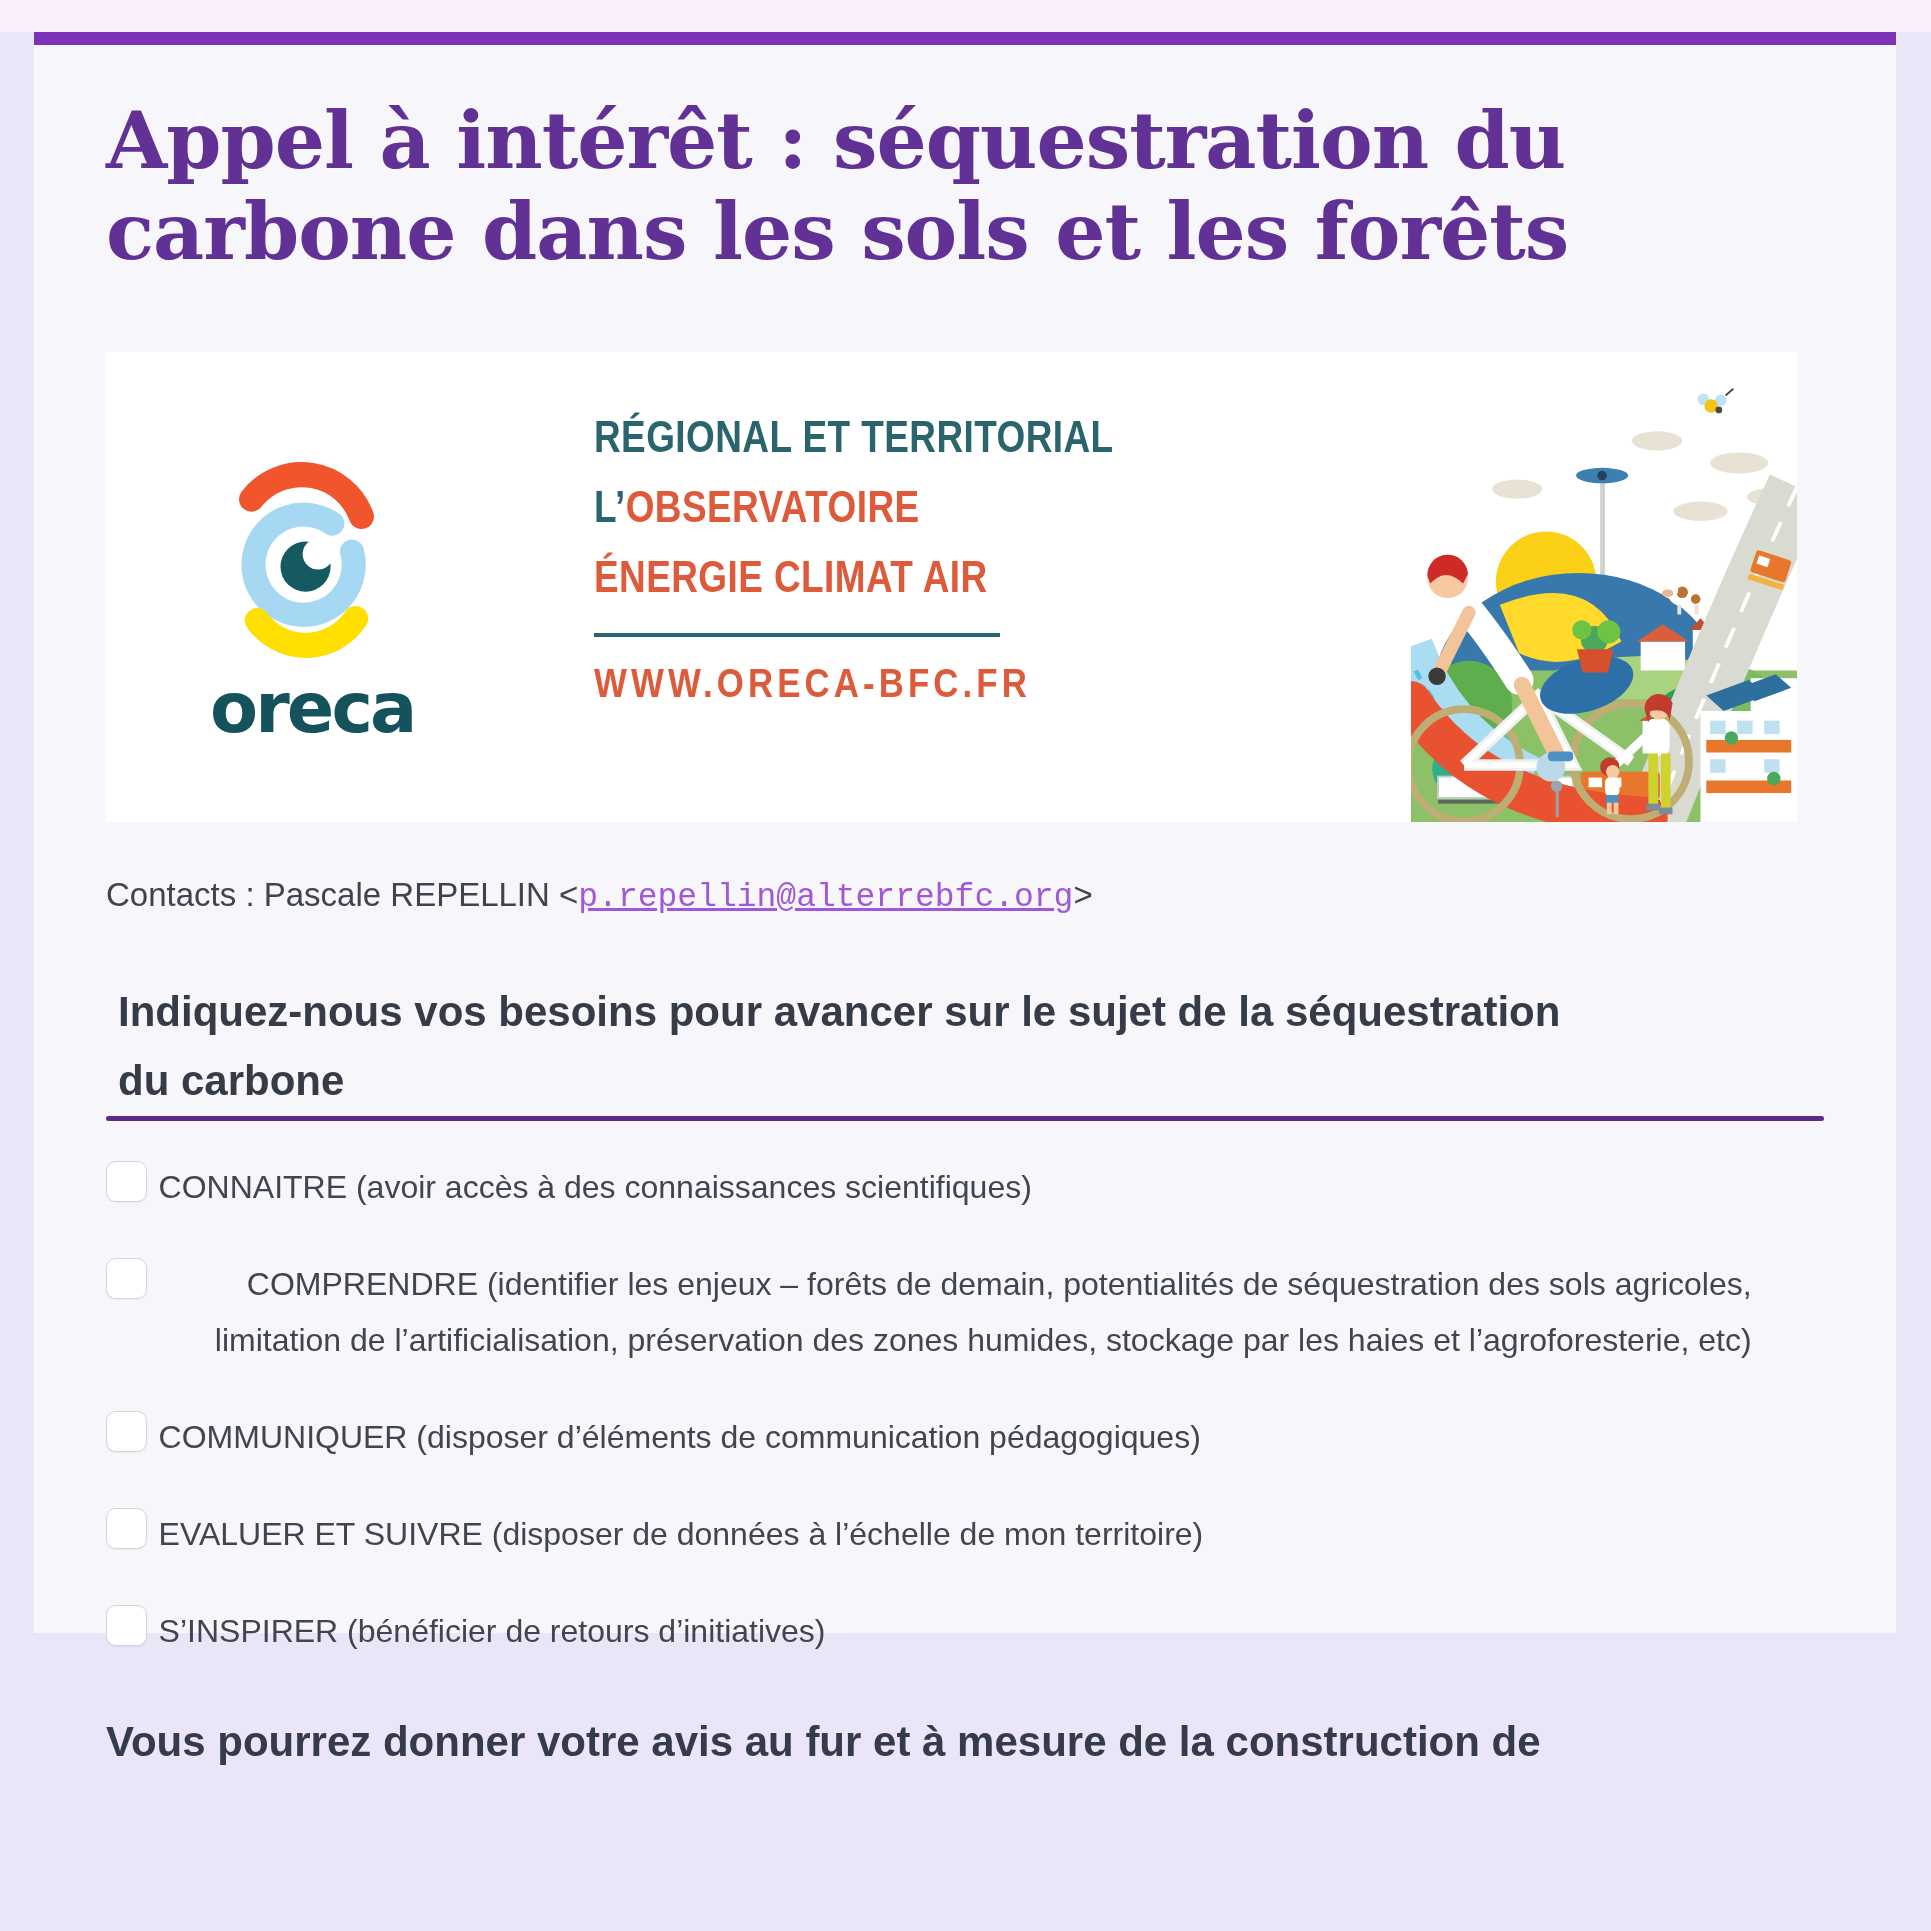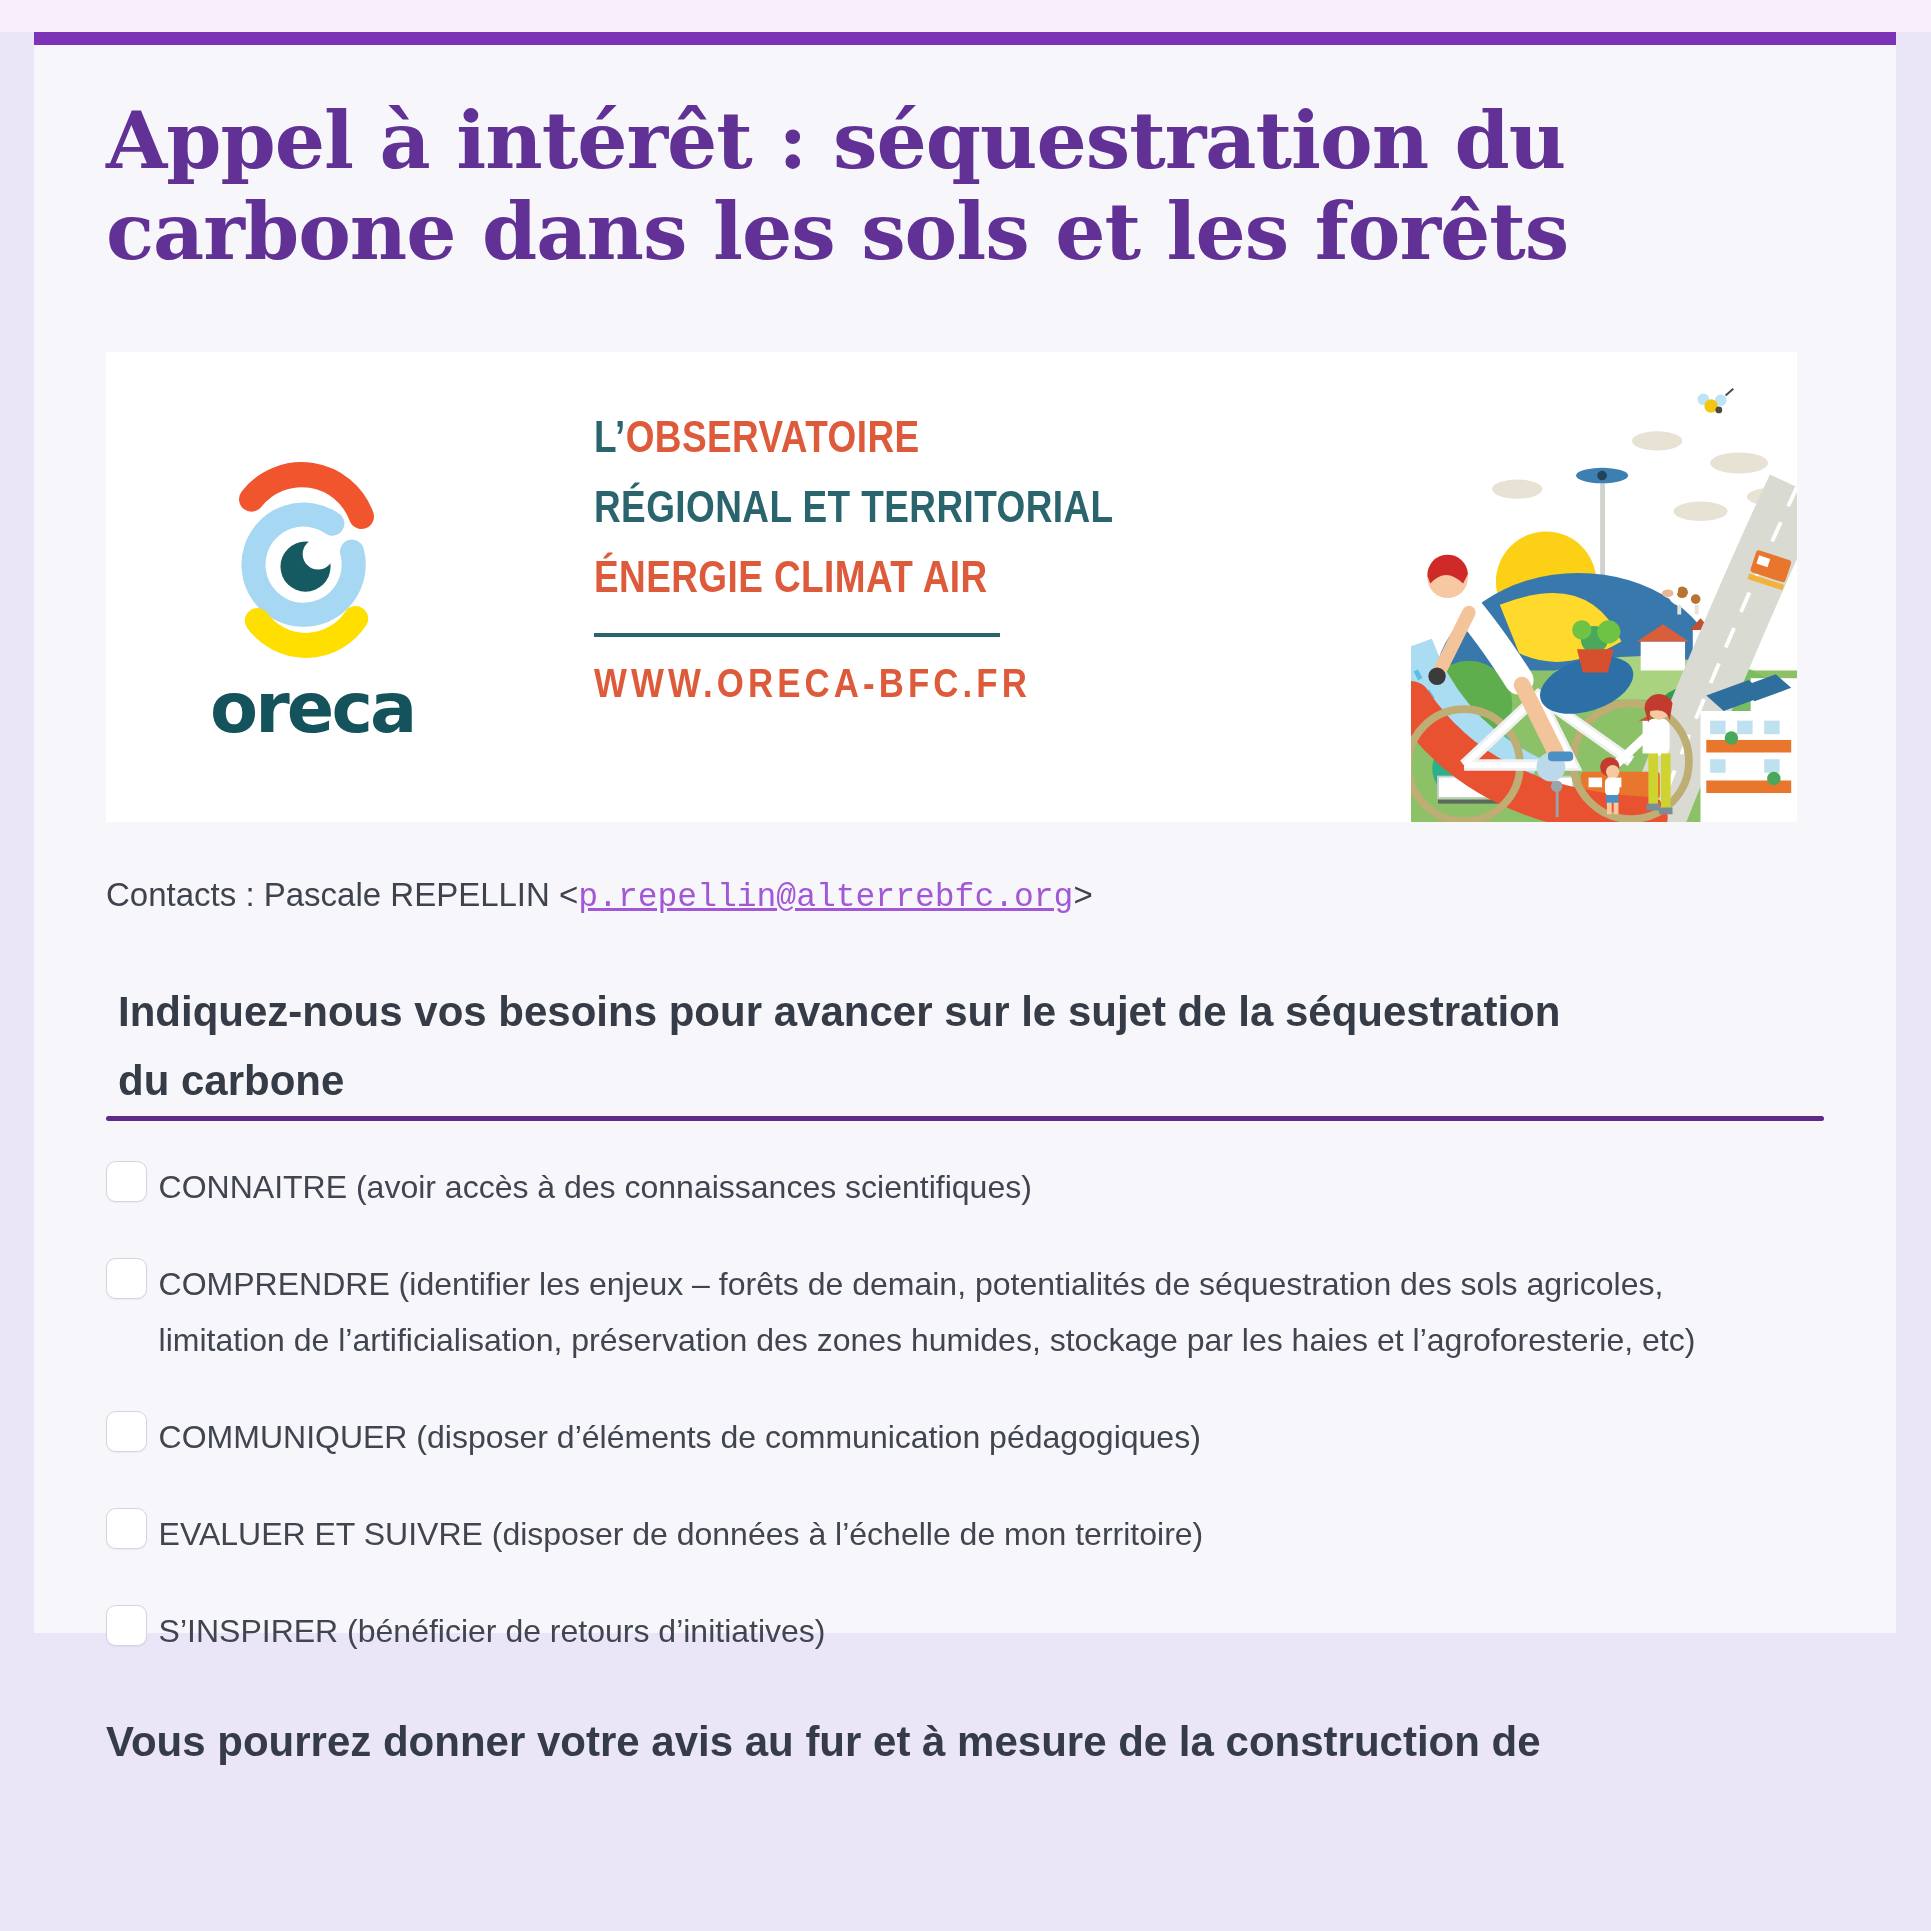--- a/index.html
+++ b/index.html
@@ -50,21 +50,21 @@
   .contacts{margin:50px 0 0 0;font-size:33px;line-height:1.4;color:#3e434e;}
   .contacts a{color:#a258d6;text-decoration:underline;font-family:Liberation Mono, monospace;}
 
   
   h2.section-heading{
     margin:56px 0 0 12px;font-size:42px;font-weight:700;line-height:1.65;color:#363c47;
   }
   .section-rule{margin-top:0;width:100%;height:5.8px;background:#5e2c86;border-radius:2.9px;}
 
   
-  .cb-list{margin-top:38px;}
+  .cb-list{margin-top:38px;text-align:right;}
   .cb-row{display:flex;align-items:flex-start;margin-bottom:41px;}
   .cb-box{
     flex:0 0 auto;width:39px;height:39px;margin-top:1.9px;
     background:#ffffff;border:1.9px solid #d4d4de;border-radius:9.7px;
     box-shadow:0 1px 1.9px rgba(40,40,60,0.06);cursor:pointer;
   }
   .cb-label{margin-left:11.6px;font-size:32px;line-height:1.75;color:#404550;max-width:1593px;}
 
   h2.footer-heading{
     margin:48px 0 0 0;font-size:42px;font-weight:700;line-height:1.65;color:#363c47;
@@ -90,22 +90,22 @@
           <path d="M 18 80 A 66 66 0 0 1 132 98" fill="none" stroke="#f1552d" stroke-width="26" stroke-linecap="round"></path>
           <path d="M 101.8 105.4 A 52 52 0 1 0 122.2 134.5" fill="none" stroke="#a6d8f3" stroke-width="25" stroke-linecap="round"></path>
           <circle cx="74" cy="150" r="26" fill="#155a61"></circle>
           <circle cx="87" cy="137" r="16" fill="#ffffff"></circle>
           <path d="M 24 206 A 62 62 0 0 0 126 204" fill="none" stroke="#ffdf00" stroke-width="26" stroke-linecap="round"></path>
         </svg>
         <div class="logo-wordmark">oreca</div>
       </div>
 
       <div class="banner-textcol">
+        <div class="b-line"><span class="cond teal">RÉGIONAL ET TERRITORIAL</span></div>
         <div class="b-line"><span class="cond"><span class="teal">L’</span><span class="orange">OBSERVATOIRE</span></span></div>
-        <div class="b-line"><span class="cond teal">RÉGIONAL ET TERRITORIAL</span></div>
         <div class="b-line"><span class="cond orange">ÉNERGIE CLIMAT AIR</span></div>
         <div class="banner-rule"></div>
         <div class="banner-site"><span class="cond">WWW.ORECA-BFC.FR</span></div>
       </div>
 
       <svg class="illu" width="386" height="470" viewBox="0 0 400 487">
         <rect width="400" height="487" fill="#ffffff"></rect>
 
         <g fill="#e7e2d4">
           <ellipse cx="255" cy="92" rx="26" ry="10"></ellipse>

